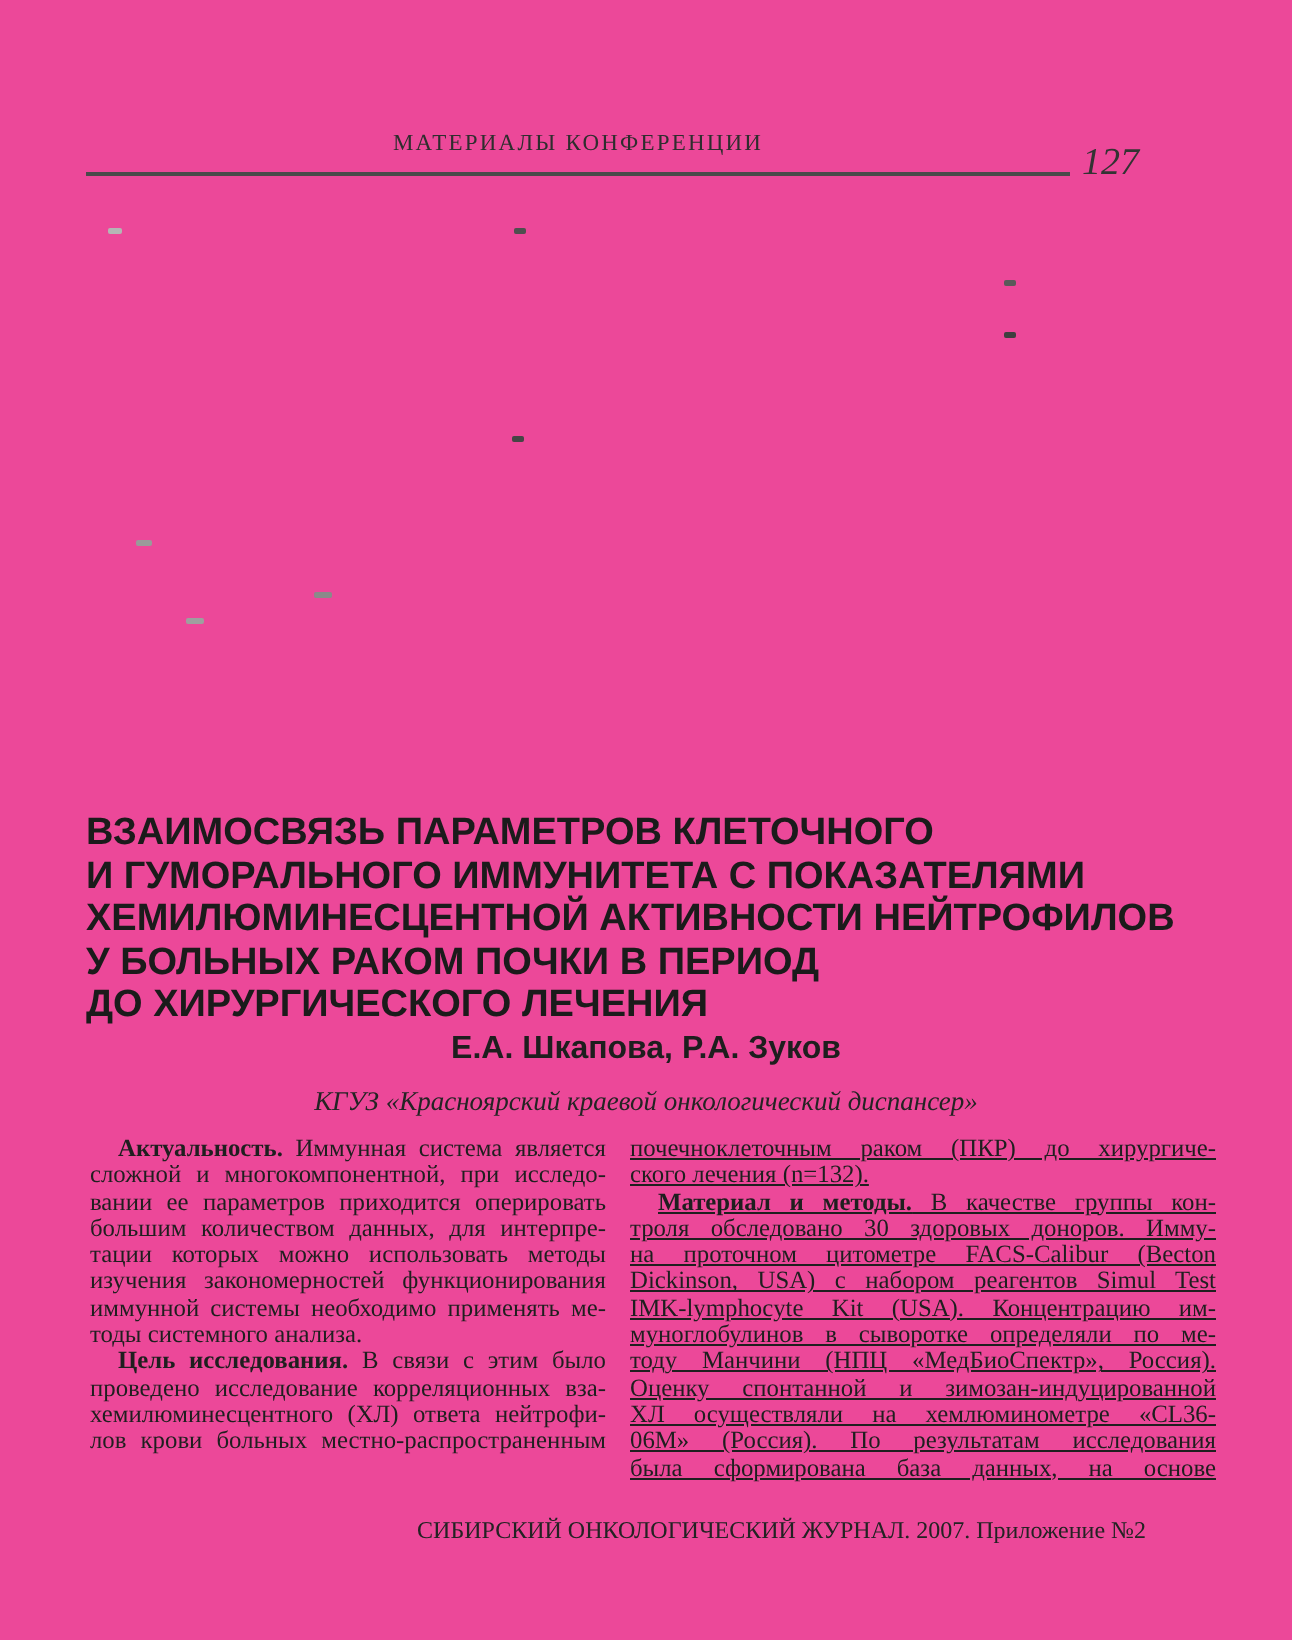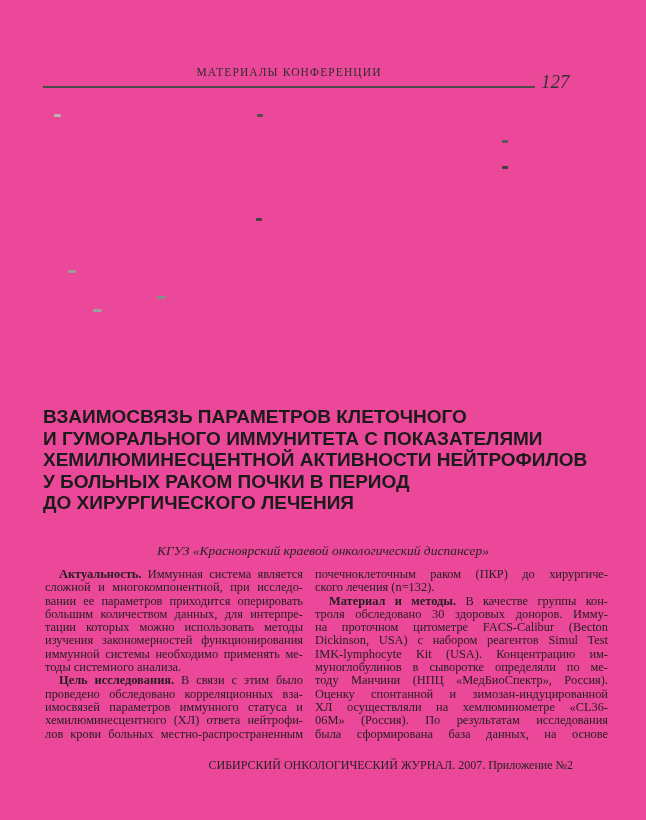--- a/index.html
+++ b/index.html
@@ -22,21 +22,21 @@
     font-family:"Liberation Sans",sans-serif;font-weight:bold;
     font-size:19px;line-height:21.6px;color:#1b1b1b;white-space:pre-line;}
   .authors{position:absolute;left:43px;top:516px;width:560px;text-align:center;
     font-family:"Liberation Sans",sans-serif;font-weight:bold;font-size:16px;color:#1e1e1e;}
   .affiliation{position:absolute;left:43px;top:543px;width:560px;text-align:center;
     font-style:italic;font-size:13.5px;color:#242424;}
 
   
   .col{position:absolute;top:568px;font-size:12.4px;line-height:13.3px;color:#1f1f1f;}
   .col-left{left:45px;width:258px;}
-  .col-right{left:315px;width:293px;}
+  .col-right{left:315px;width:293px;text-decoration:underline;}
   .bline{text-align:left;}
   .bline.fill{text-align:justify;text-align-last:justify;}
   .bline.indent{text-indent:14px;}
   .bline b{font-weight:bold;}
 
   
   .footer{position:absolute;left:40px;top:758px;width:533px;text-align:right;
     font-size:12px;color:#232323;white-space:nowrap;}
 </style>
 </head>
@@ -57,34 +57,34 @@
       <div class="dash" style="left: 68px; top: 270px; width: 8px; height: 3px; background: rgb(154, 154, 154);"></div>
       <div class="dash" style="left: 157px; top: 296px; width: 9px; height: 3px; background: rgb(138, 138, 138);"></div>
       <div class="dash" style="left: 93px; top: 309px; width: 9px; height: 3px; background: rgb(159, 159, 159);"></div>
     </div>
 
   <div class="title">ВЗАИМОСВЯЗЬ ПАРАМЕТРОВ КЛЕТОЧНОГО
 И ГУМОРАЛЬНОГО ИММУНИТЕТА С ПОКАЗАТЕЛЯМИ
 ХЕМИЛЮМИНЕСЦЕНТНОЙ АКТИВНОСТИ НЕЙТРОФИЛОВ
 У БОЛЬНЫХ РАКОМ ПОЧКИ В ПЕРИОД
 ДО ХИРУРГИЧЕСКОГО ЛЕЧЕНИЯ</div>
+  <div class="authors">Е.А. Шкапова, Р.А. Зуков</div>
   <div class="affiliation">КГУЗ «Красноярский краевой онкологический диспансер»</div>
 
   <div class="col col-left" id="col-left">
       <div class="bline fill indent"><b>Актуальность.</b> Иммунная система является</div>
       <div class="bline fill">сложной и многокомпонентной, при исследо-</div>
       <div class="bline fill">вании ее параметров приходится оперировать</div>
       <div class="bline fill">большим количеством данных, для интерпре-</div>
       <div class="bline fill">тации которых можно использовать методы</div>
       <div class="bline fill">изучения закономерностей функционирования</div>
       <div class="bline fill">иммунной системы необходимо применять ме-</div>
       <div class="bline">тоды системного анализа.</div>
       <div class="bline fill indent"><b>Цель исследования.</b> В связи с этим было</div>
-      <div class="bline fill">проведено обследовано корреляционных вза-</div>
-      <div class="bline fill">имосвязей параметров иммунного статуса и</div>
+      <div class="bline fill">проведено исследование корреляционных вза-</div>
       <div class="bline fill">хемилюминесцентного (ХЛ) ответа нейтрофи-</div>
       <div class="bline fill">лов крови больных местно-распространенным</div>
     </div>
   <div class="col col-right" id="col-right">
       <div class="bline fill">почечноклеточным раком (ПКР) до хирургиче-</div>
       <div class="bline">ского лечения (n=132).</div>
       <div class="bline fill indent"><b>Материал и методы.</b> В качестве группы кон-</div>
       <div class="bline fill">троля обследовано 30 здоровых доноров. Имму-</div>
       <div class="bline fill">на проточном цитометре FACS-Calibur (Becton</div>
       <div class="bline fill">Dickinson, USA) с набором реагентов Simul Test</div>

